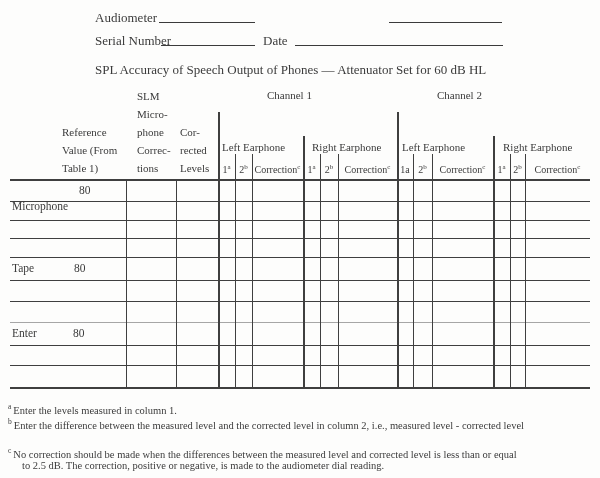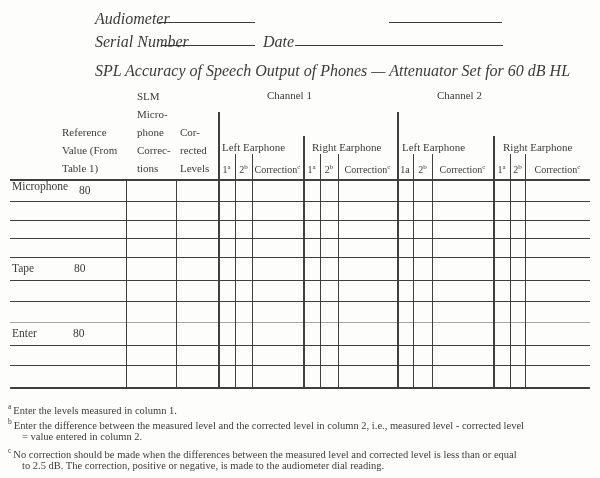--- a/index.html
+++ b/index.html
@@ -1,21 +1,21 @@
 <!DOCTYPE html>
 <html><head>
 <meta charset="utf-8">
 <style>
   html,body{margin:0;padding:0;background:#e8e8e8;}
   .page{
     position:relative;width:600px;height:478px;background:#fdfdfc;
     font-family:"Liberation Serif","DejaVu Serif",serif;color:#3b3b3b;
     overflow:hidden;
   }
-  .t{position:absolute;font-size:16px;white-space:nowrap;font-style:italic;}
+  .t{position:absolute;font-size:13px;white-space:nowrap;}
   .hdr{position:absolute;font-size:11px;white-space:nowrap;}
   .hdrblock{position:absolute;font-size:11px;line-height:18px;white-space:nowrap;}
   .ul{position:absolute;height:1.2px;background:#3b3b3b;}
   .hl{position:absolute;left:10px;width:580px;height:1px;background:#3f3f3f;}
   .hl.thick{height:1.6px;}
   .hl.light{background:#a6a6a6;}
   .vl{position:absolute;width:1px;background:#3f3f3f;}
   .vl.grp{width:1.5px;}
   .sub{position:absolute;top:156px;height:22px;line-height:22px;font-size:10px;
        text-align:center;white-space:nowrap;}
@@ -114,26 +114,25 @@
   <div class="vl grp" style="left:303px;top:179px;height:209px"></div>
   <div class="vl" style="left:320px;top:179px;height:209px"></div>
   <div class="vl" style="left:338px;top:179px;height:209px"></div>
   <div class="vl grp" style="left:397px;top:179px;height:209px"></div>
   <div class="vl" style="left:413px;top:179px;height:209px"></div>
   <div class="vl" style="left:432px;top:179px;height:209px"></div>
   <div class="vl grp" style="left:493px;top:179px;height:209px"></div>
   <div class="vl" style="left:510px;top:179px;height:209px"></div>
   <div class="vl" style="left:525px;top:179px;height:209px"></div>
 
-  <span class="rowlbl" style="left:12px;top:180px">Microphone</span>
+  <span class="rowlbl" style="left:12px;top:200px">Microphone</span>
   <span class="rowlbl" style="left:79px;top:184px">80</span>
   <span class="rowlbl" style="left:12px;top:262px">Tape</span>
   <span class="rowlbl" style="left:74px;top:262px">80</span>
   <span class="rowlbl" style="left:12px;top:327px">Enter</span>
   <span class="rowlbl" style="left:73px;top:327px">80</span>
 
   <div class="fn" style="left:8px;top:402px"><sup>a</sup><span>Enter the levels measured in column 1.</span></div>
   <div class="fn" style="left:8px;top:417px"><sup>b</sup><span>Enter the difference between the measured level and the corrected level in column 2, i.e., measured level - corrected level</span></div>
-  <div class="fn" style="left:22px;top:431px"><span>= value entered in column 2.</span></div>
   <div class="fn" style="left:8px;top:446px"><sup>c</sup><span>No correction should be made when the differences between the measured level and corrected level is less than or equal</span></div>
   <div class="fn" style="left:22px;top:460px"><span>to 2.5 dB. The correction, positive or negative, is made to the audiometer dial reading.</span></div>
 
 </div>
 
 </body></html>

